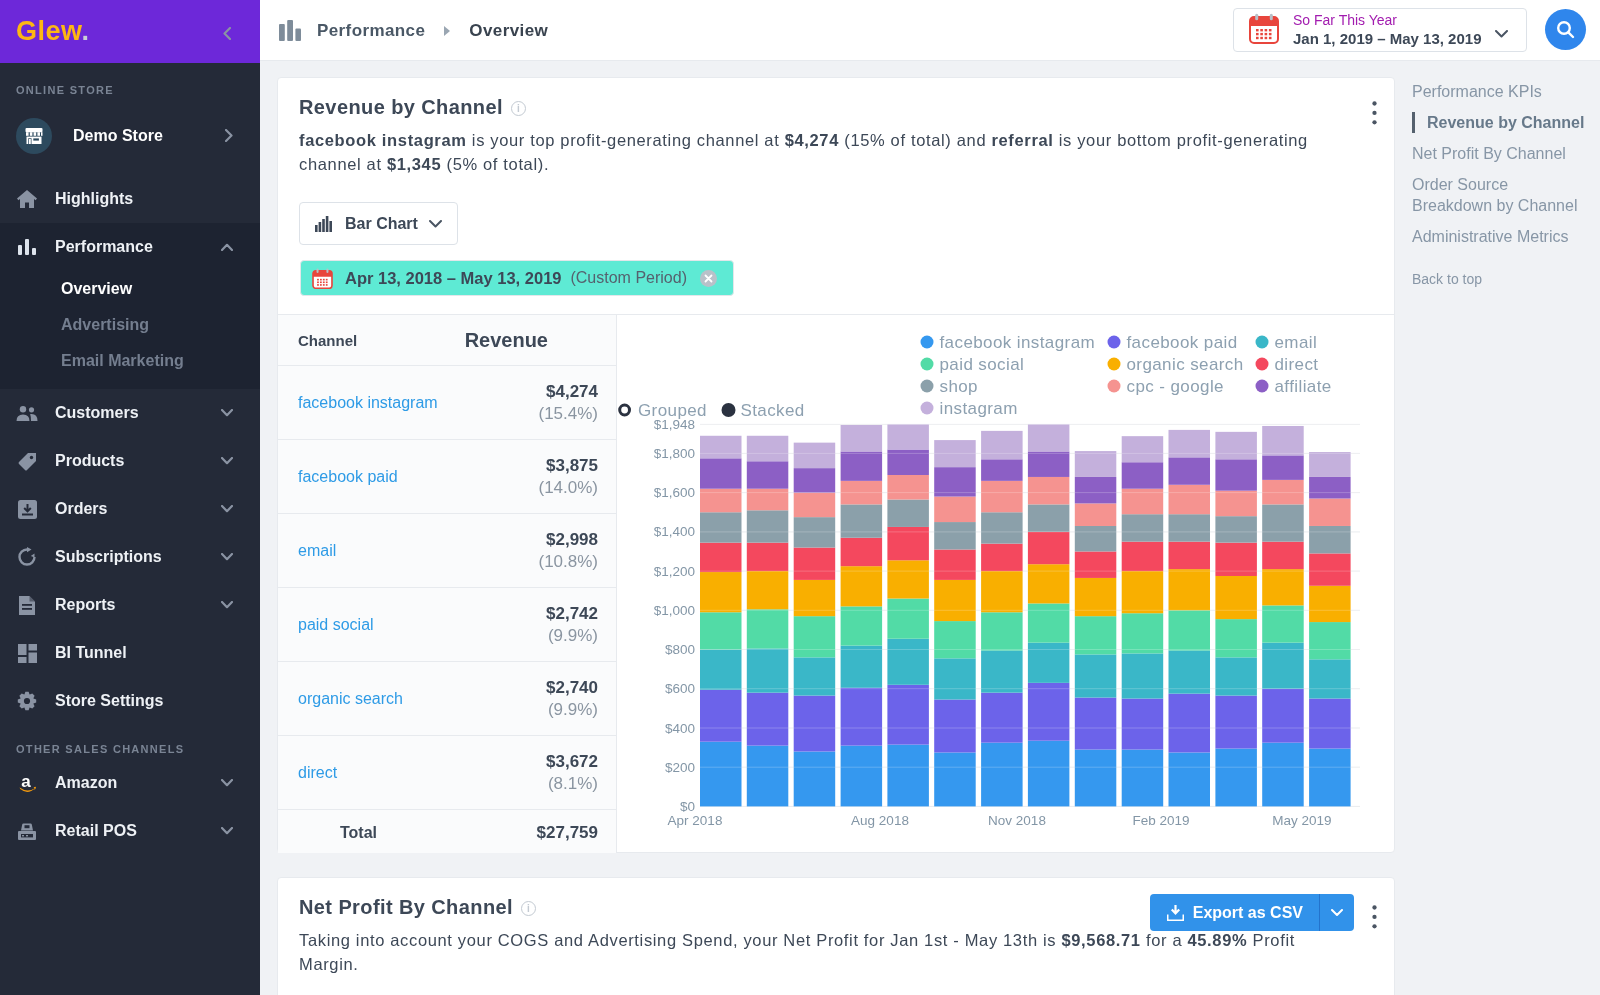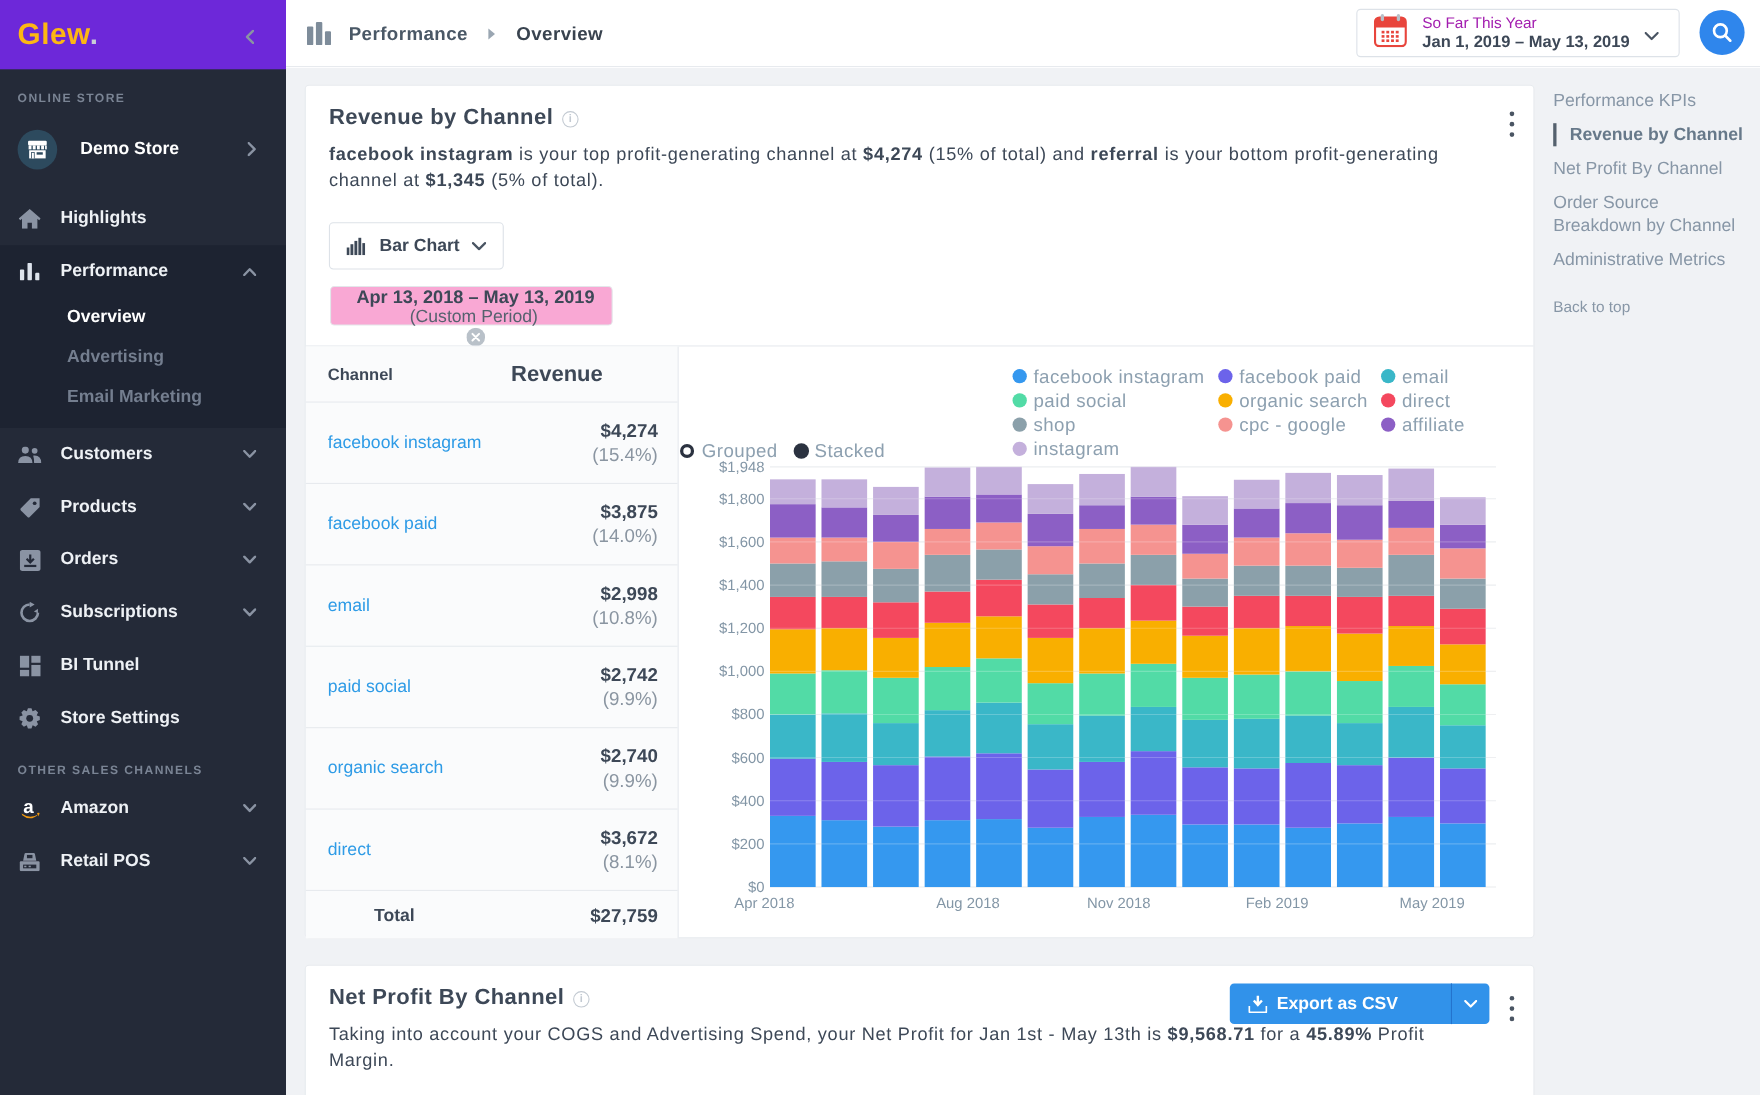--- a/index.html
+++ b/index.html
@@ -38,21 +38,21 @@
 .card { background:#fff; border:1px solid #e7eaee; border-radius:4px; }
 .card1 { position:absolute; left:17px; top:16px; width:1118px; height:776px; }
 .card2 { position:absolute; left:17px; top:816px; width:1118px; height:300px; }
 .c-title { font-size:20px; font-weight:bold; color:#3d4857; letter-spacing:0.4px; }
 .info-ic { display:inline-block; width:15px; height:15px; border:1px solid #c3cad2; border-radius:50%; color:#c3cad2; font-size:10px; text-align:center; line-height:14px; vertical-align:2px; margin-left:8px; font-weight:bold; }
 .kebab { position:absolute; right:17px; top:99px; line-height:0; }
 .c-desc { font-size:16.5px; color:#3d4857; line-height:24px; margin-top:9px; letter-spacing:0.65px; }
 .card1 .hd { padding:18px 80px 0 21px; position:relative; }
 .selbtn { position:absolute; left:21px; top:124px; height:43px; border:1px solid #dde2e8; border-radius:4px; display:flex; align-items:center; padding:0 15px; }
 .selbtn .t { font-size:16px; font-weight:bold; color:#3d4857; margin:0 11px 0 13px; }
-.datepill { position:absolute; left:22px; top:182px; height:36px; background:#f9a8d4; border:1px solid #e3e7ea; border-radius:4px; display:flex; align-items:center; padding:0 16px 0 11px;flex-direction:column; }
+.datepill { position:absolute; left:22px; top:182px; height:36px; background:#5eead4; border:1px solid #e3e7ea; border-radius:4px; display:flex; align-items:center; padding:0 16px 0 11px; }
 .datepill .t { font-size:16.5px; font-weight:bold; color:#3d4857; margin-left:12px; }
 .datepill .n { font-size:16px; color:#55616e; margin-left:9px; }
 .datepill .x { margin-left:13px; line-height:0; }
 .panel { position:absolute; left:0; top:236px; width:1116px; height:539px; border-top:1px solid #e7eaee; display:flex; }
 
 .tbl { width:339px; border-right:1px solid #e7eaee; background:#fafbfc; }
 .tbl .trh { height:51px; border-bottom:1px solid #e7eaee; display:flex; align-items:center; padding:0 18px 0 20px; }
 .tbl .trh .c1 { font-size:15px; font-weight:bold; color:#3d4857; }
 .tbl .trh .c2 { margin-left:auto; font-size:20px; font-weight:bold; color:#3d4857; padding-right:50px;}
 .tbl .tr { height:74px; border-bottom:1px solid #e7eaee; display:flex; align-items:center; padding:0 18px 0 20px; }
@@ -64,21 +64,21 @@
 .tbl .trt .c1 { font-size:16px; font-weight:bold; color:#3d4857;margin-left:42px; }
 .tbl .trt .c2 { margin-left:auto; font-size:17px; font-weight:bold; color:#3d4857; }
 
 .toc { position:absolute; left:1412px; top:81px; width:188px; }
 .toc a { display:block; font-size:16px; color:#8796a6; margin-bottom:10px; line-height:21px; }
 .toc .act { color:#67798a; font-weight:bold; border-left:3px solid #55616e; padding-left:12px; }
 a { text-decoration:none; }
 .c-desc b, .c-desc .bold { font-weight:bold; }
 
 .card2 .hd { padding:18px 80px 0 21px; position:relative; }
-.exportbtn { position:absolute; right:40px; top:16px; height:37px; background:#3192ea; border-radius:4px; display:flex; align-items:center; color:#fff;gap:32px; }
+.exportbtn { position:absolute; right:40px; top:16px; height:37px; background:#3192ea; border-radius:4px; display:flex; align-items:center; color:#fff; }
 .exportbtn .m { padding:0 16px 0 17px; font-size:16px; font-weight:bold; display:flex; align-items:center; }
 .exportbtn .dd { width:35px; height:37px; border-left:1px solid #2373cd; display:flex; align-items:center; justify-content:center; }
 </style>
 </head>
 <body>
 <aside class="sidebar">
   <div class="sb-head">
     <div class="logo">Glew<span>.</span></div>
     <div class="sb-collapse"><svg width="8" height="13" viewBox="0 0 8 13">
           <path d="M7 1 L1.5 6.5 L7 12" stroke="#8a93a3" stroke-width="2.2" fill="none" stroke-linecap="round" stroke-linejoin="round"></path>
@@ -154,20 +154,30 @@
         </span>Orders<span class="chev"><svg width="12" height="8" viewBox="0 0 12 8">
             <path d="M1 1 L6 6.2 L11 1" stroke="#8a93a3" stroke-width="2.2" fill="none" stroke-linecap="round" stroke-linejoin="round"></path>
           </svg></span></div>
     <div class="nav-item"><span class="ic">
           <svg width="20" height="20" viewBox="0 0 20 20">
             <path d="M10 2.5 A 7.5 7.5 0 1 0 17.5 10" stroke="#8a93a3" stroke-width="2.4" fill="none"></path>
             <path d="M10 0 L14.5 2.5 L10 5.2 Z" fill="#8a93a3"></path>
             <path d="M17.5 6.5 L17.5 10.5 L13.8 9 Z" fill="#8a93a3"></path>
           </svg>
         </span>Subscriptions<span class="chev"><svg width="12" height="8" viewBox="0 0 12 8">
+            <path d="M1 1 L6 6.2 L11 1" stroke="#8a93a3" stroke-width="2.2" fill="none" stroke-linecap="round" stroke-linejoin="round"></path>
+          </svg></span></div>
+    <div class="nav-item"><span class="ic">
+          <svg width="16" height="19" viewBox="0 0 16 19">
+            <path d="M0 0 H10.5 L16 5.5 V19 H0 Z" fill="#8a93a3"></path>
+            <path d="M10.5 0 L16 5.5 H10.5 Z" fill="#242a38" opacity="0.5"></path>
+            <rect x="3" y="8" width="10" height="1.8" fill="#242a38"></rect>
+            <rect x="3" y="12" width="10" height="1.8" fill="#242a38"></rect>
+          </svg>
+        </span>Reports<span class="chev"><svg width="12" height="8" viewBox="0 0 12 8">
             <path d="M1 1 L6 6.2 L11 1" stroke="#8a93a3" stroke-width="2.2" fill="none" stroke-linecap="round" stroke-linejoin="round"></path>
           </svg></span></div>
     <div class="nav-item"><span class="ic">
           <svg width="19" height="19" viewBox="0 0 19 19">
             <rect x="0" y="0" width="8.5" height="11" fill="#8a93a3"></rect>
             <rect x="10.5" y="0" width="8.5" height="6.5" fill="#8a93a3"></rect>
             <rect x="0" y="13" width="8.5" height="6" fill="#8a93a3"></rect>
             <rect x="10.5" y="8.5" width="8.5" height="10.5" fill="#8a93a3"></rect>
           </svg>
         </span>BI Tunnel</div>

